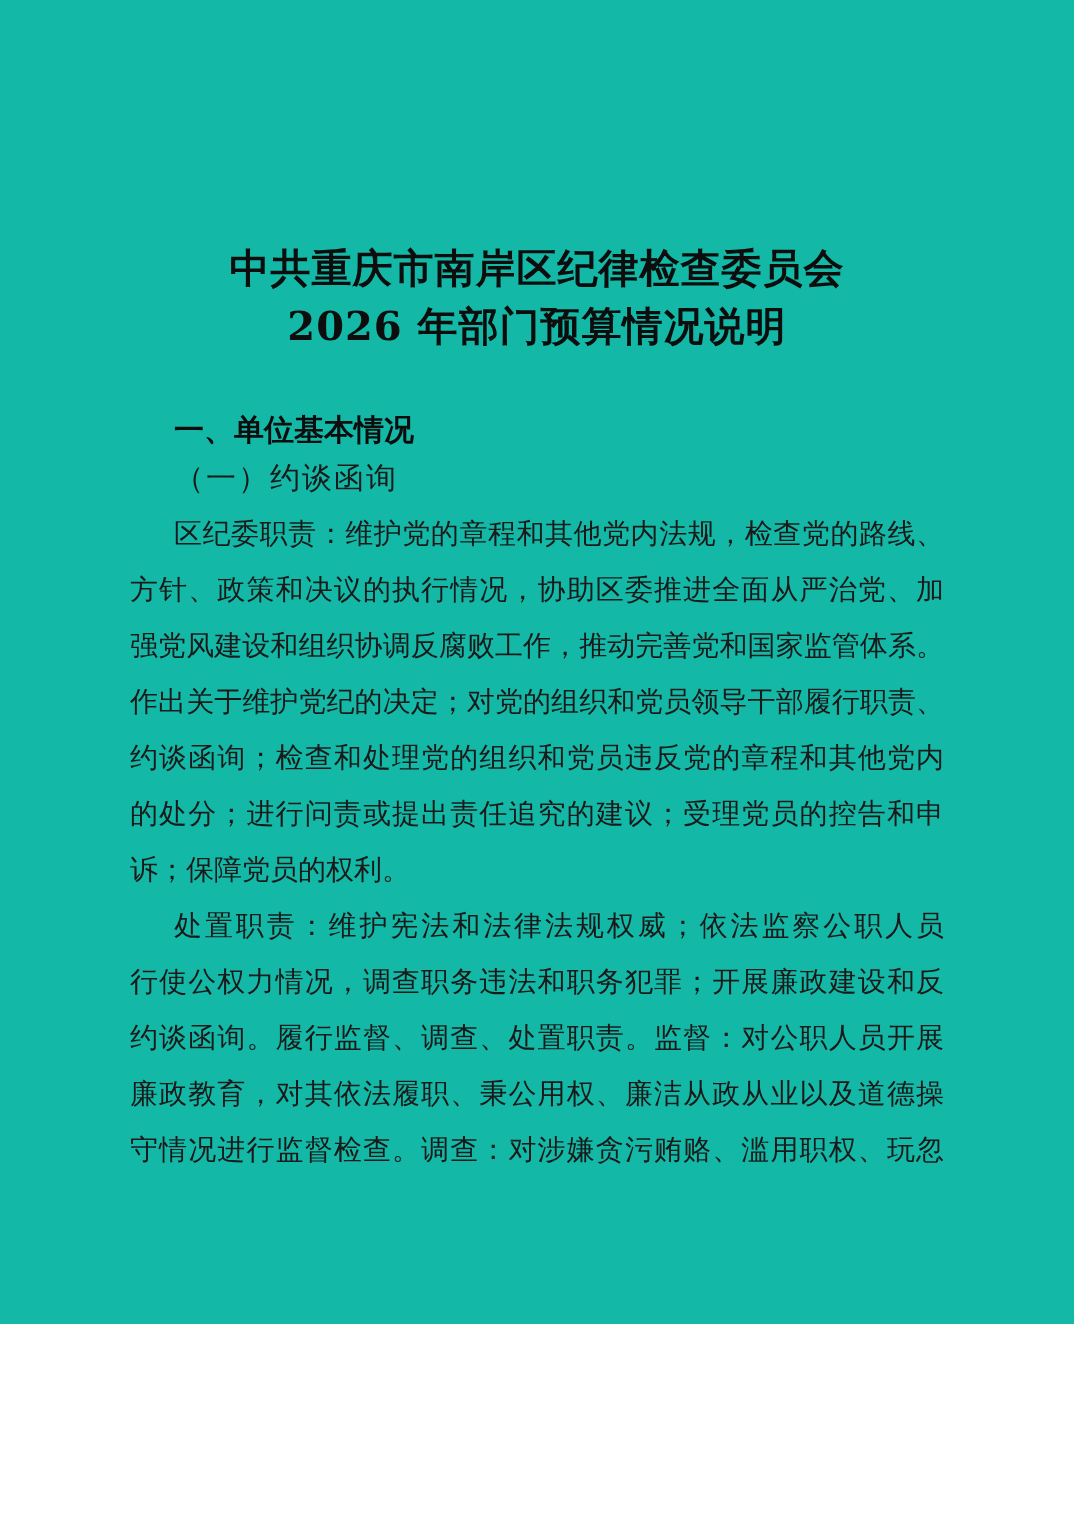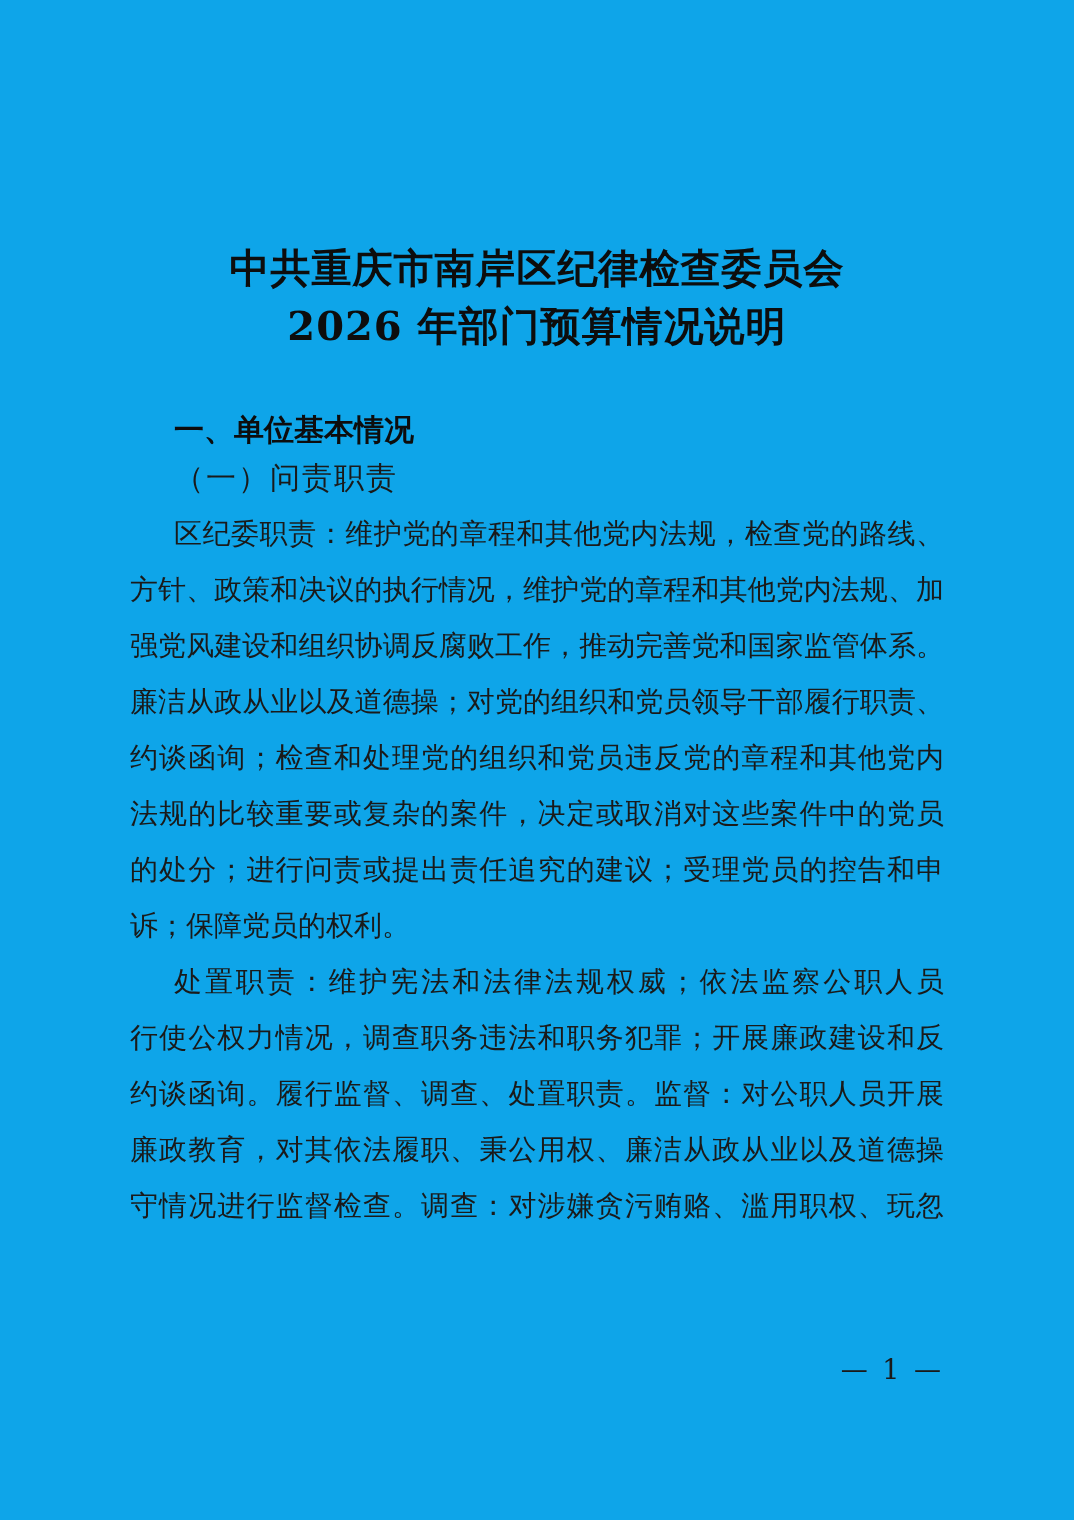--- a/index.html
+++ b/index.html
@@ -3,22 +3,22 @@
 <meta charset="utf-8">
 <style>
   html, body {
     margin: 0;
     padding: 0;
     background: #ffffff;
   }
   .page {
     position: relative;
     width: 1074px;
-    height: 1520px;
-    background: #0ea5e9;
+    height: 1324px;
+    background: #14b8a6;
     color: #111111;
     font-family: "DejaVu Serif", "Liberation Serif", serif;
     overflow: hidden;
     box-sizing: border-box;
   }
   .doc-title {
     margin: 0;
     padding-top: 239px;
     text-align: center;
     font-size: 40px;
@@ -90,29 +90,28 @@
 
   <h1 class="doc-title">
     <span class="title-line">中共重庆市南岸区纪律检查委员会</span>
     <span class="title-line">2026 年部门预算情况说明</span>
   </h1>
 
   <div class="content">
 
     <h2 class="sec-heading">一、单位基本情况</h2>
 
-    <h3 class="sub-heading">（一）问责职责</h3>
+    <h3 class="sub-heading">（一）约谈函询</h3>
 
     <div class="para para-first">
       <div class="line first">区纪委职责：维护党的章程和其他党内法规，检查党的路线、</div>
-      <div class="line">方针、政策和决议的执行情况，维护党的章程和其他党内法规、加</div>
+      <div class="line">方针、政策和决议的执行情况，协助区委推进全面从严治党、加</div>
       <div class="line">强党风建设和组织协调反腐败工作，推动完善党和国家监管体系。</div>
-      <div class="line">廉洁从政从业以及道德操；对党的组织和党员领导干部履行职责、</div>
+      <div class="line">作出关于维护党纪的决定；对党的组织和党员领导干部履行职责、</div>
       <div class="line">约谈函询；检查和处理党的组织和党员违反党的章程和其他党内</div>
-      <div class="line">法规的比较重要或复杂的案件，决定或取消对这些案件中的党员</div>
       <div class="line">的处分；进行问责或提出责任追究的建议；受理党员的控告和申</div>
       <div class="line last">诉；保障党员的权利。</div>
     </div>
 
     <div class="para">
       <div class="line first">处置职责：维护宪法和法律法规权威；依法监察公职人员</div>
       <div class="line">行使公权力情况，调查职务违法和职务犯罪；开展廉政建设和反</div>
       <div class="line">约谈函询。履行监督、调查、处置职责。监督：对公职人员开展</div>
       <div class="line">廉政教育，对其依法履职、秉公用权、廉洁从政从业以及道德操</div>
       <div class="line">守情况进行监督检查。调查：对涉嫌贪污贿赂、滥用职权、玩忽</div>

